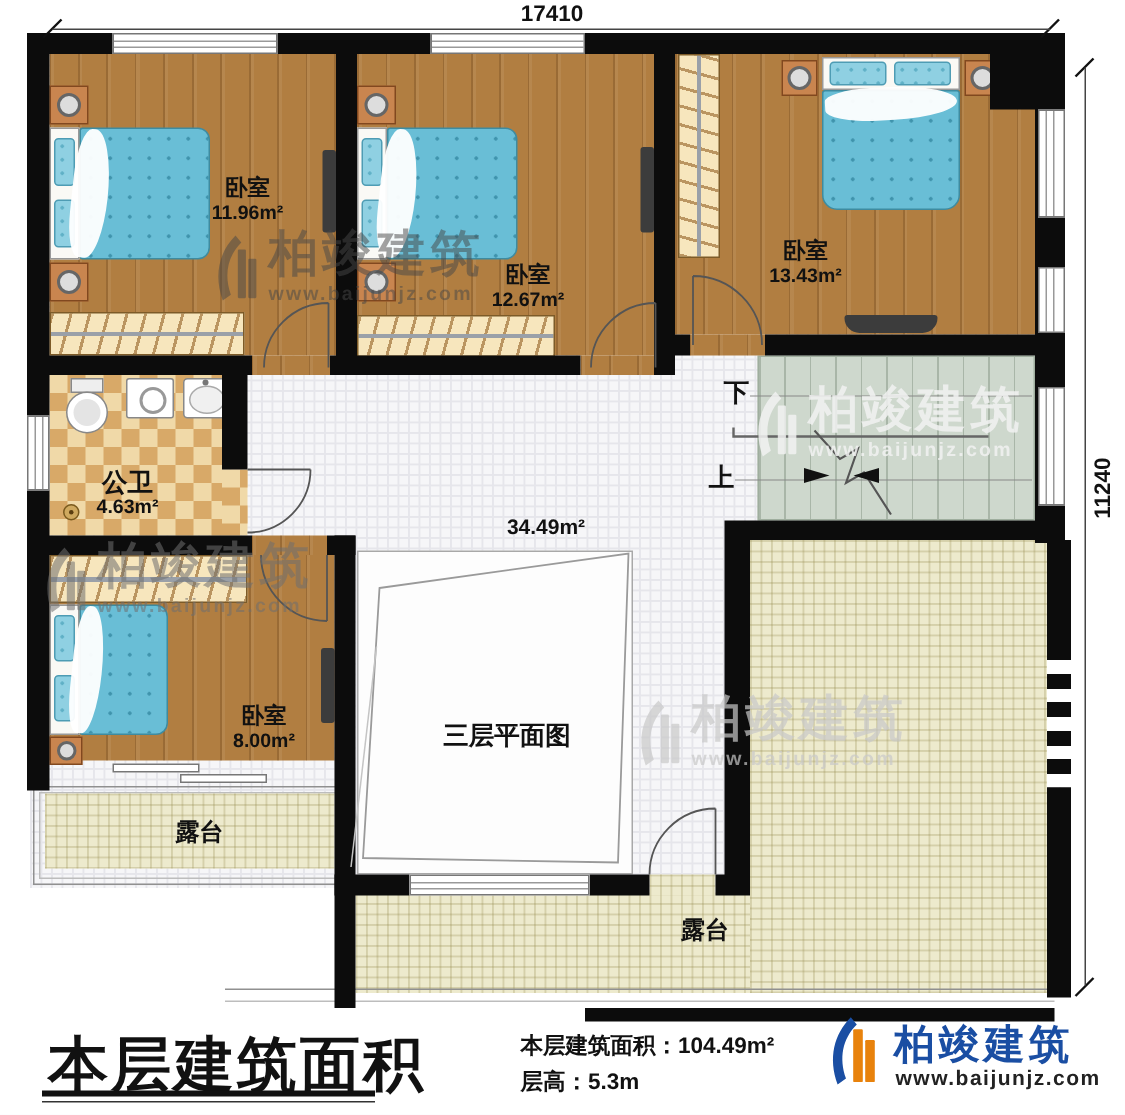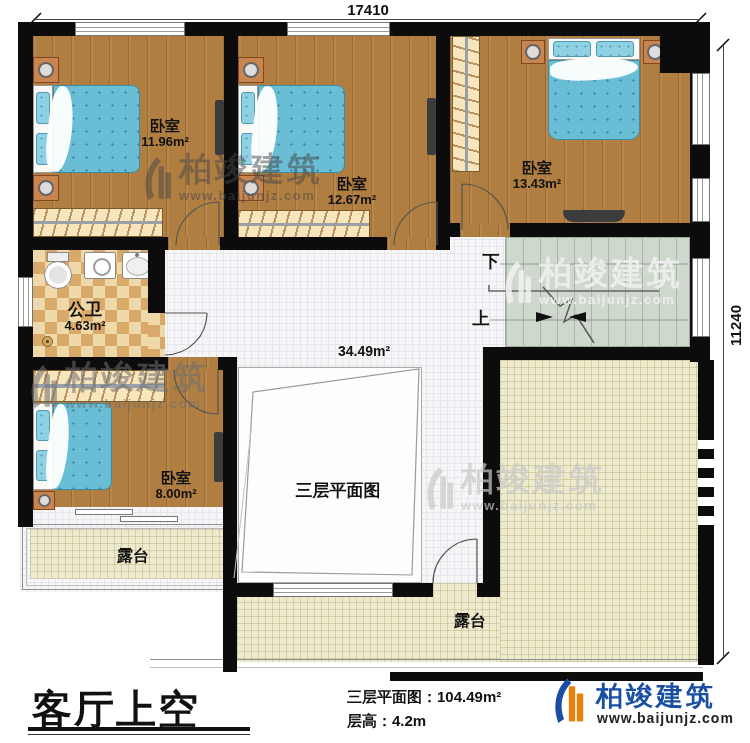--- a/index.html
+++ b/index.html
@@ -255,21 +255,21 @@
     <span class="ar">11.96m²</span>
   </div>
   <div class="label" style="left:302px;top:176px;width:100px">
     <span class="nm">卧室</span>
     <span class="ar">12.67m²</span>
   </div>
   <div class="label" style="left:487px;top:160px;width:100px">
     <span class="nm">卧室</span>
     <span class="ar">13.43m²</span>
   </div>
-  <div class="label" style="left:35px;top:300px;width:100px">
+  <div class="label" style="left:35px;top:312px;width:100px">
     <span class="nm" style="font-size:17px">公卫</span>
     <span class="ar">4.63m²</span>
   </div>
   <div class="label" style="left:126px;top:470px;width:100px">
     <span class="nm">卧室</span>
     <span class="ar">8.00m²</span>
   </div>
   <div class="label" style="left:324px;top:344px;width:80px">
     <span class="ar" style="font-size:14px">34.49m²</span>
   </div>
@@ -324,25 +324,25 @@
       <rect x="24" y="16" width="7" height="42" rx="1"></rect>
       <rect x="33" y="24" width="7" height="34" rx="1"></rect>
     </svg>
     <div class="col">
       <span class="wm-name">柏竣建筑</span>
       <span class="wm-site">www.baijunjz.com</span>
     </div>
   </div>
 
   <div id="title-block">
-    <div class="t-title">客厅上空</div>
+    <div class="t-title">本层建筑面积</div>
     <div class="t-rule1"></div>
     <div class="t-rule2"></div>
-    <div class="t-area">三层平面图：104.49m²</div>
-    <div class="t-height">层高：4.2m</div>
+    <div class="t-area">本层建筑面积：104.49m²</div>
+    <div class="t-height">层高：5.3m</div>
     <svg width="46" height="56" viewBox="0 0 46 70" style="position:absolute;left:545px;top:5px">
       <path d="M22 4 C8 18 3 38 11 60 L18 55 C12 38 15 22 27 10 Z" fill="#1a4ea3"></path>
       <rect x="24" y="14" width="8" height="44" rx="1" fill="#e8820c"></rect>
       <rect x="34" y="23" width="8" height="35" rx="1" fill="#e8820c"></rect>
     </svg>
     <div class="t-brand-name">柏竣建筑</div>
     <div class="t-brand-site">www.baijunjz.com</div>
   </div>
 
 </div>

